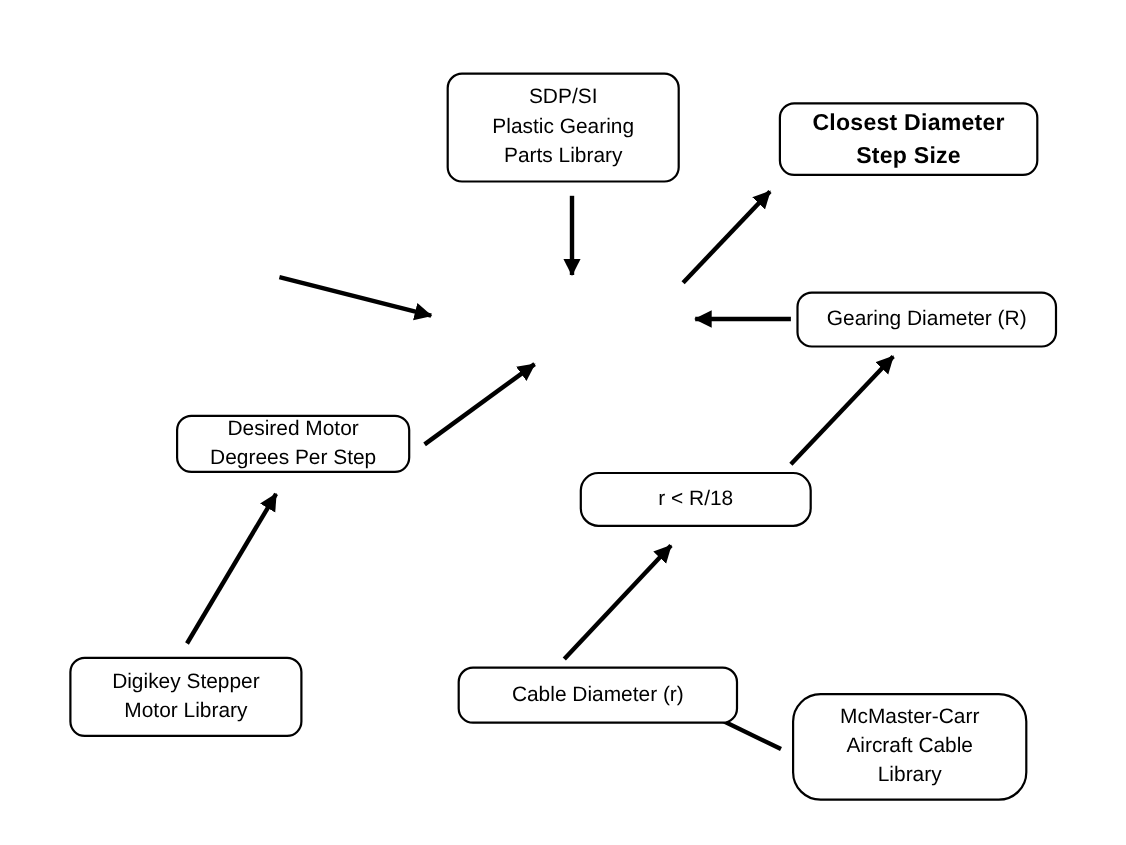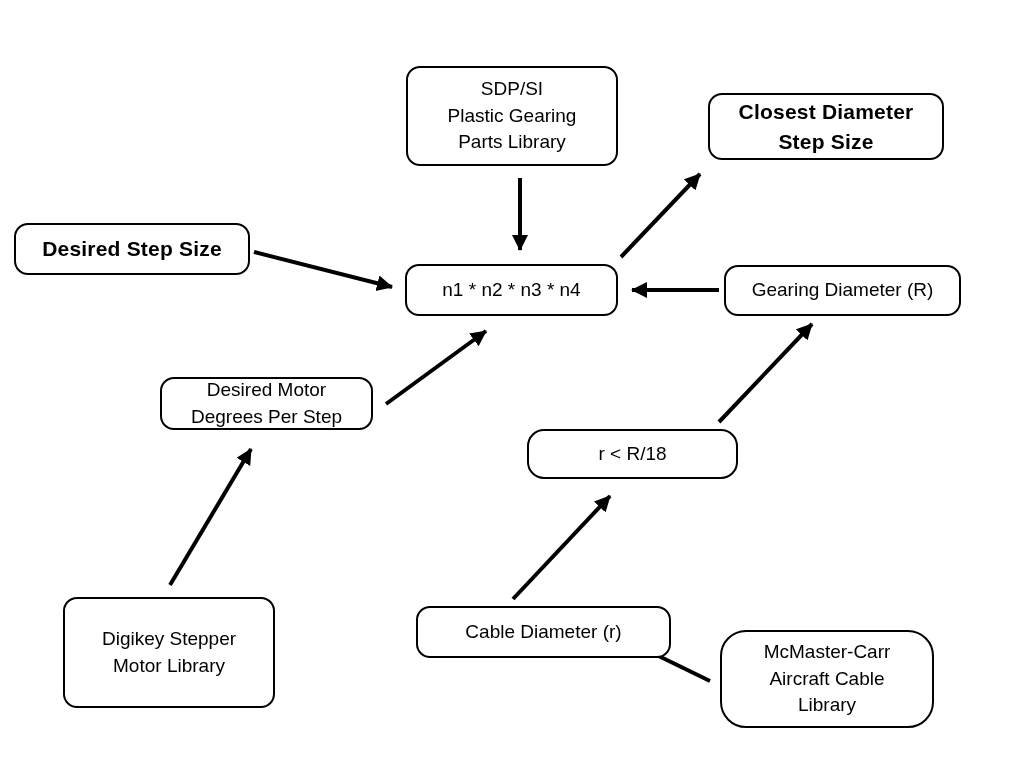--- a/index.html
+++ b/index.html
@@ -65,32 +65,30 @@
     <line x1="710" y1="681" x2="634" y2="644" stroke="#000" stroke-width="4" marker-end="url(#ah)"></line>
   </svg>
 
   <div class="node" style="left:406px; top:66px; width:212px; height:100px;">SDP/SI
 Plastic Gearing
 Parts Library</div>
 
   <div class="node bold" style="left:708px; top:93px; width:236px; height:67px;">Closest Diameter
 Step Size</div>
 
-  <div class="node bold" style="left:14px; top:223px; width:236px; height:52px;">Desired Step Size</div>
 
-  <div class="node" style="left:405px; top:264px; width:213px; height:52px;">n1 * n2 * n3 * n4</div>
 
   <div class="node" style="left:724px; top:265px; width:237px; height:51px;">Gearing Diameter (R)</div>
 
   <div class="node" style="left:160px; top:377px; width:213px; height:53px;">Desired Motor
 Degrees Per Step</div>
 
   <div class="node" style="left:527px; top:429px; width:211px; height:50px;border-radius:17px;">r &lt; R/18</div>
 
-  <div class="node" style="left:63px; top:597px; width:212px; height:111px;">Digikey Stepper
+  <div class="node" style="left:63px; top:597px; width:212px; height:73px;">Digikey Stepper
 Motor Library</div>
 
   <div class="node" style="left:416px; top:606px; width:255px; height:52px;">Cable Diameter (r)</div>
 
   <div class="node" style="left:720px; top:630px; width:214px; height:98px;border-radius:26px;">McMaster-Carr
 Aircraft Cable
 Library</div>
 
 </div>
 

